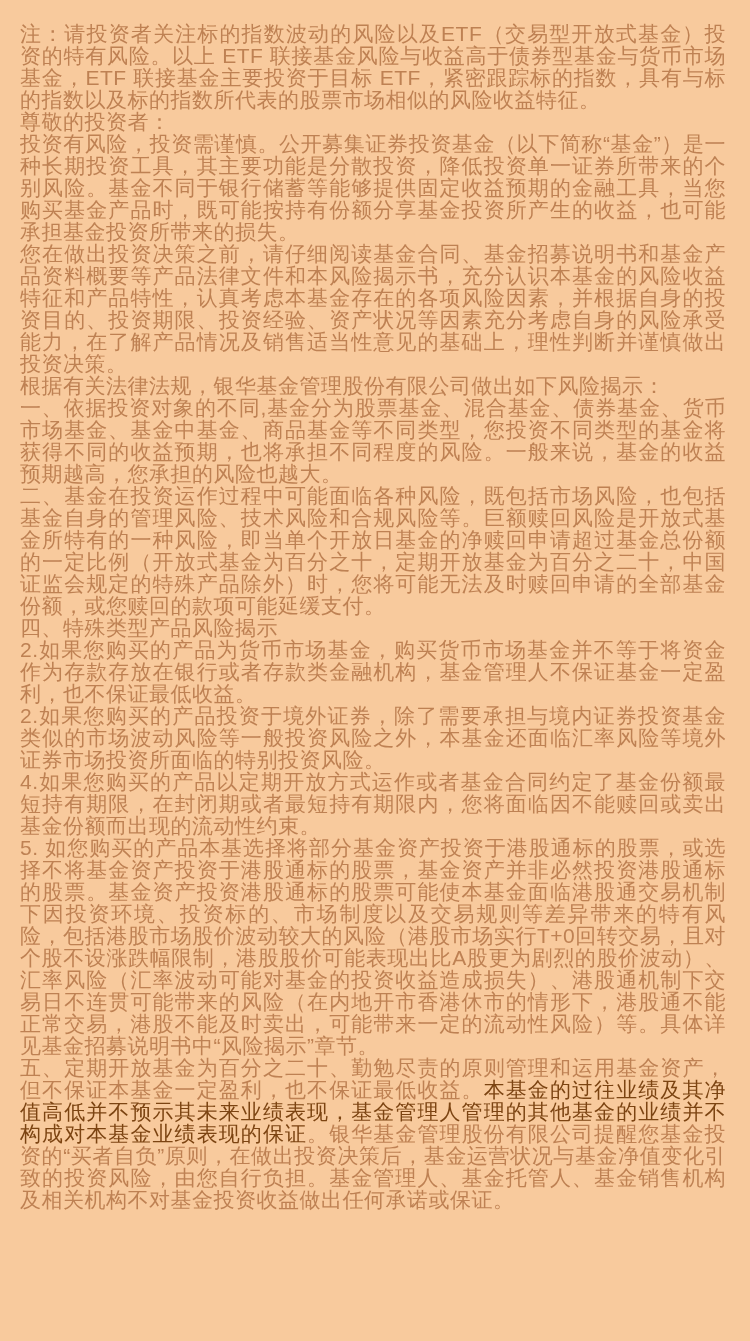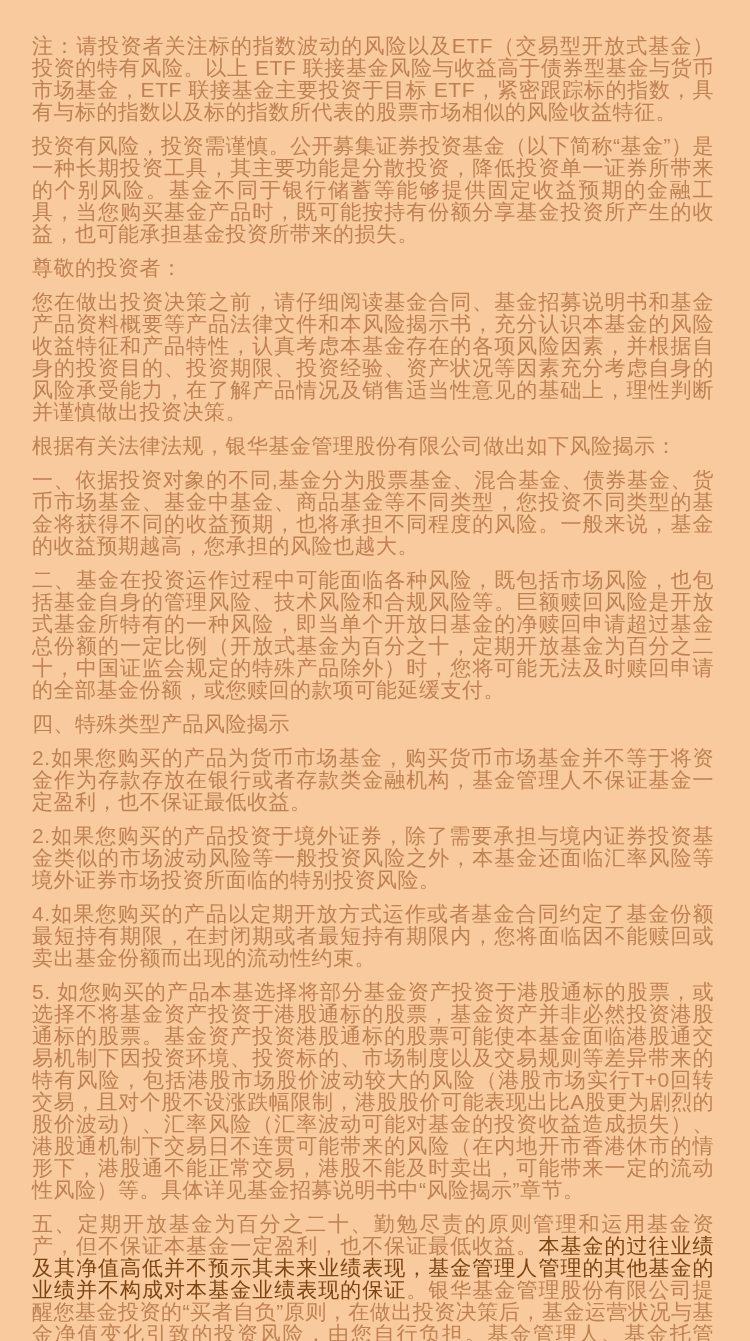--- a/index.html
+++ b/index.html
@@ -17,35 +17,35 @@
     width: 750px;
     padding: 23px 24px 0 20px;
     font-family: "Liberation Sans", "DejaVu Sans", sans-serif;
     font-size: 21px;
     line-height: 22px;
     color: var(--fg, #BE8153);
     text-align: justify;
     letter-spacing: 0.5px;
   }
   .doc p {
-    margin: 12px;
+    margin: 0;
     padding: 0;
   }
   .doc .run-bold {
     font-weight: normal;
     color: var(--fg-bold, #7C4412);
   }
 </style>
 </head>
 <body>
 
 <div class="doc">
     <p><span class="run">注：请投资者关注标的指数波动的风险以及ETF（交易型开放式基金）投资的特有风险。以上 ETF 联接基金风险与收益高于债券型基金与货币市场基金，ETF 联接基金主要投资于目标 ETF，紧密跟踪标的指数，具有与标的指数以及标的指数所代表的股票市场相似的风险收益特征。</span></p>
+    <p><span class="run">尊敬的投资者：</span></p>
     <p><span class="run">投资有风险，投资需谨慎。公开募集证券投资基金（以下简称“基金”）是一种长期投资工具，其主要功能是分散投资，降低投资单一证券所带来的个别风险。基金不同于银行储蓄等能够提供固定收益预期的金融工具，当您购买基金产品时，既可能按持有份额分享基金投资所产生的收益，也可能承担基金投资所带来的损失。</span></p>
-    <p><span class="run">尊敬的投资者：</span></p>
     <p><span class="run">您在做出投资决策之前，请仔细阅读基金合同、基金招募说明书和基金产品资料概要等产品法律文件和本风险揭示书，充分认识本基金的风险收益特征和产品特性，认真考虑本基金存在的各项风险因素，并根据自身的投资目的、投资期限、投资经验、资产状况等因素充分考虑自身的风险承受能力，在了解产品情况及销售适当性意见的基础上，理性判断并谨慎做出投资决策。</span></p>
     <p><span class="run">根据有关法律法规，银华基金管理股份有限公司做出如下风险揭示：</span></p>
     <p><span class="run">一、依据投资对象的不同,基金分为股票基金、混合基金、债券基金、货币市场基金、基金中基金、商品基金等不同类型，您投资不同类型的基金将获得不同的收益预期，也将承担不同程度的风险。一般来说，基金的收益预期越高，您承担的风险也越大。</span></p>
     <p><span class="run">二、基金在投资运作过程中可能面临各种风险，既包括市场风险，也包括基金自身的管理风险、技术风险和合规风险等。巨额赎回风险是开放式基金所特有的一种风险，即当单个开放日基金的净赎回申请超过基金总份额的一定比例（开放式基金为百分之十，定期开放基金为百分之二十，中国证监会规定的特殊产品除外）时，您将可能无法及时赎回申请的全部基金份额，或您赎回的款项可能延缓支付。</span></p>
     <p><span class="run">四、特殊类型产品风险揭示</span></p>
     <p><span class="run">2.如果您购买的产品为货币市场基金，购买货币市场基金并不等于将资金作为存款存放在银行或者存款类金融机构，基金管理人不保证基金一定盈利，也不保证最低收益。</span></p>
     <p><span class="run">2.如果您购买的产品投资于境外证券，除了需要承担与境内证券投资基金类似的市场波动风险等一般投资风险之外，本基金还面临汇率风险等境外证券市场投资所面临的特别投资风险。</span></p>
     <p><span class="run">4.如果您购买的产品以定期开放方式运作或者基金合同约定了基金份额最短持有期限，在封闭期或者最短持有期限内，您将面临因不能赎回或卖出基金份额而出现的流动性约束。</span></p>
     <p><span class="run">5. 如您购买的产品本基选择将部分基金资产投资于港股通标的股票，或选择不将基金资产投资于港股通标的股票，基金资产并非必然投资港股通标的股票。基金资产投资港股通标的股票可能使本基金面临港股通交易机制下因投资环境、投资标的、市场制度以及交易规则等差异带来的特有风险，包括港股市场股价波动较大的风险（港股市场实行T+0回转交易，且对个股不设涨跌幅限制，港股股价可能表现出比A股更为剧烈的股价波动）、汇率风险（汇率波动可能对基金的投资收益造成损失）、港股通机制下交易日不连贯可能带来的风险（在内地开市香港休市的情形下，港股通不能正常交易，港股不能及时卖出，可能带来一定的流动性风险）等。具体详见基金招募说明书中“风险揭示”章节。</span></p>
     <p><span class="run">五、定期开放基金为百分之二十、勤勉尽责的原则管理和运用基金资产，但不保证本基金一定盈利，也不保证最低收益。</span><span class="run-bold">本基金的过往业绩及其净值高低并不预示其未来业绩表现，基金管理人管理的其他基金的业绩并不构成对本基金业绩表现的保证</span><span class="run">。银华基金管理股份有限公司提醒您基金投资的“买者自负”原则，在做出投资决策后，基金运营状况与基金净值变化引致的投资风险，由您自行负担。基金管理人、基金托管人、基金销售机构及相关机构不对基金投资收益做出任何承诺或保证。</span></p>

